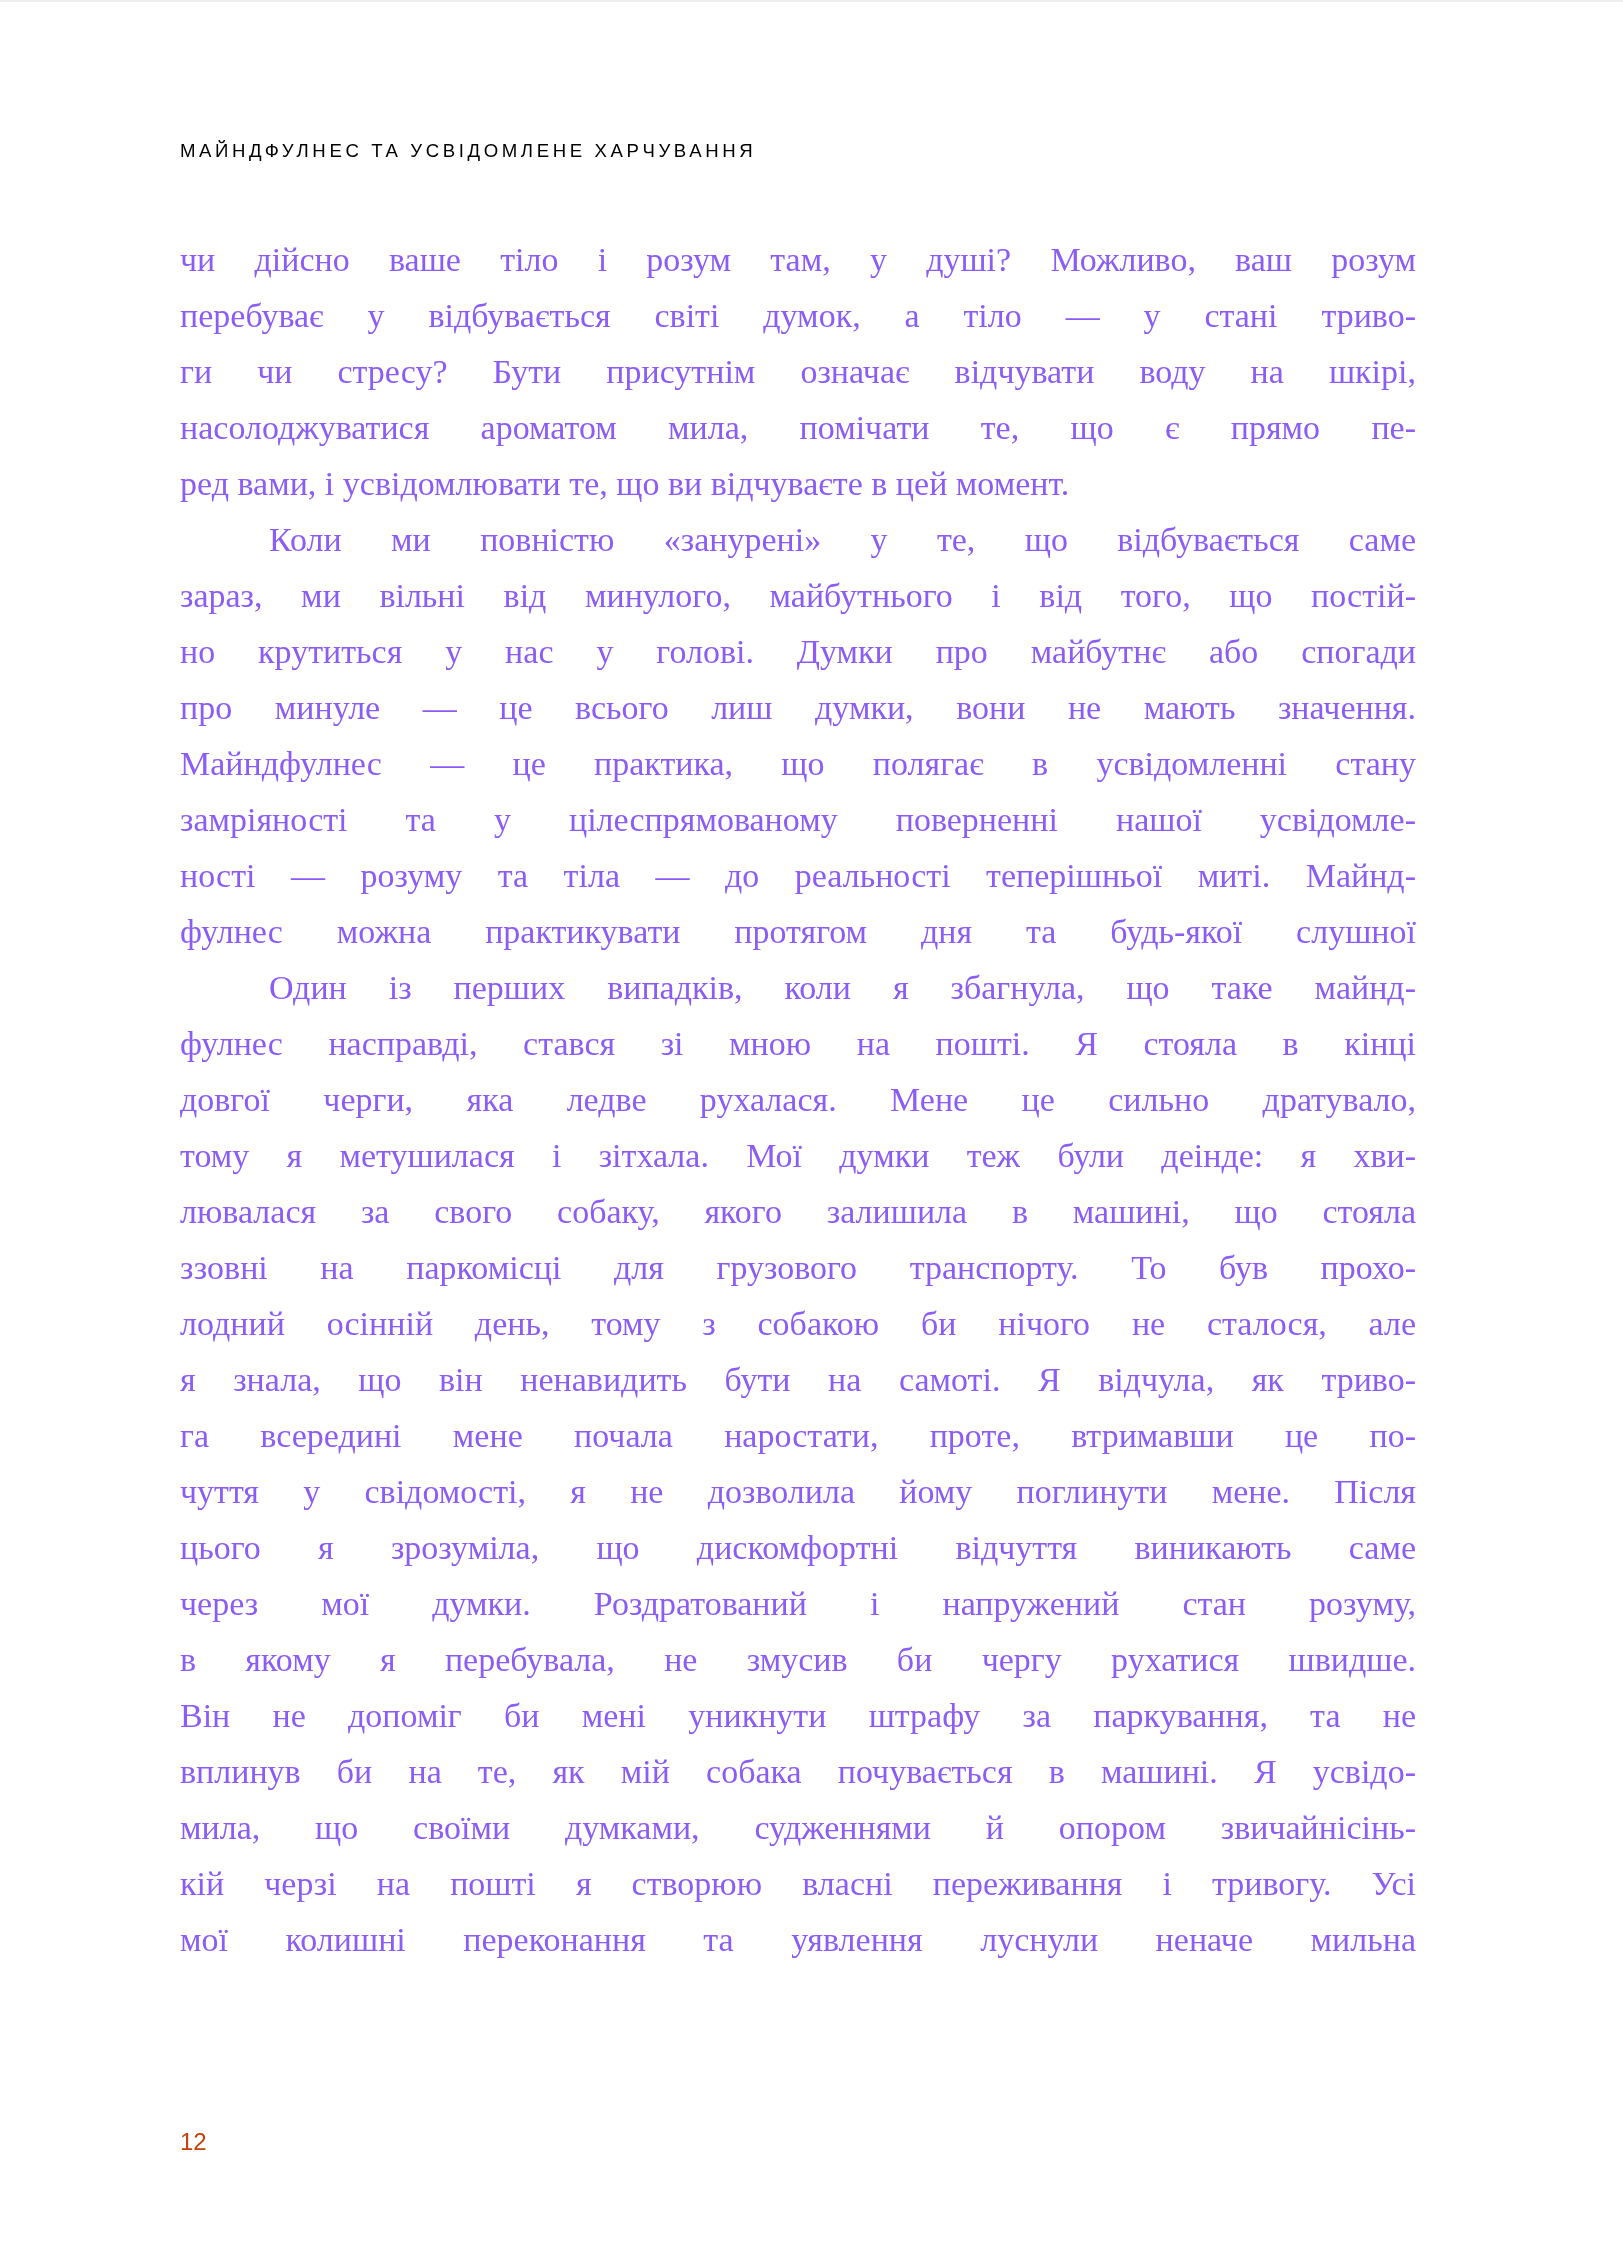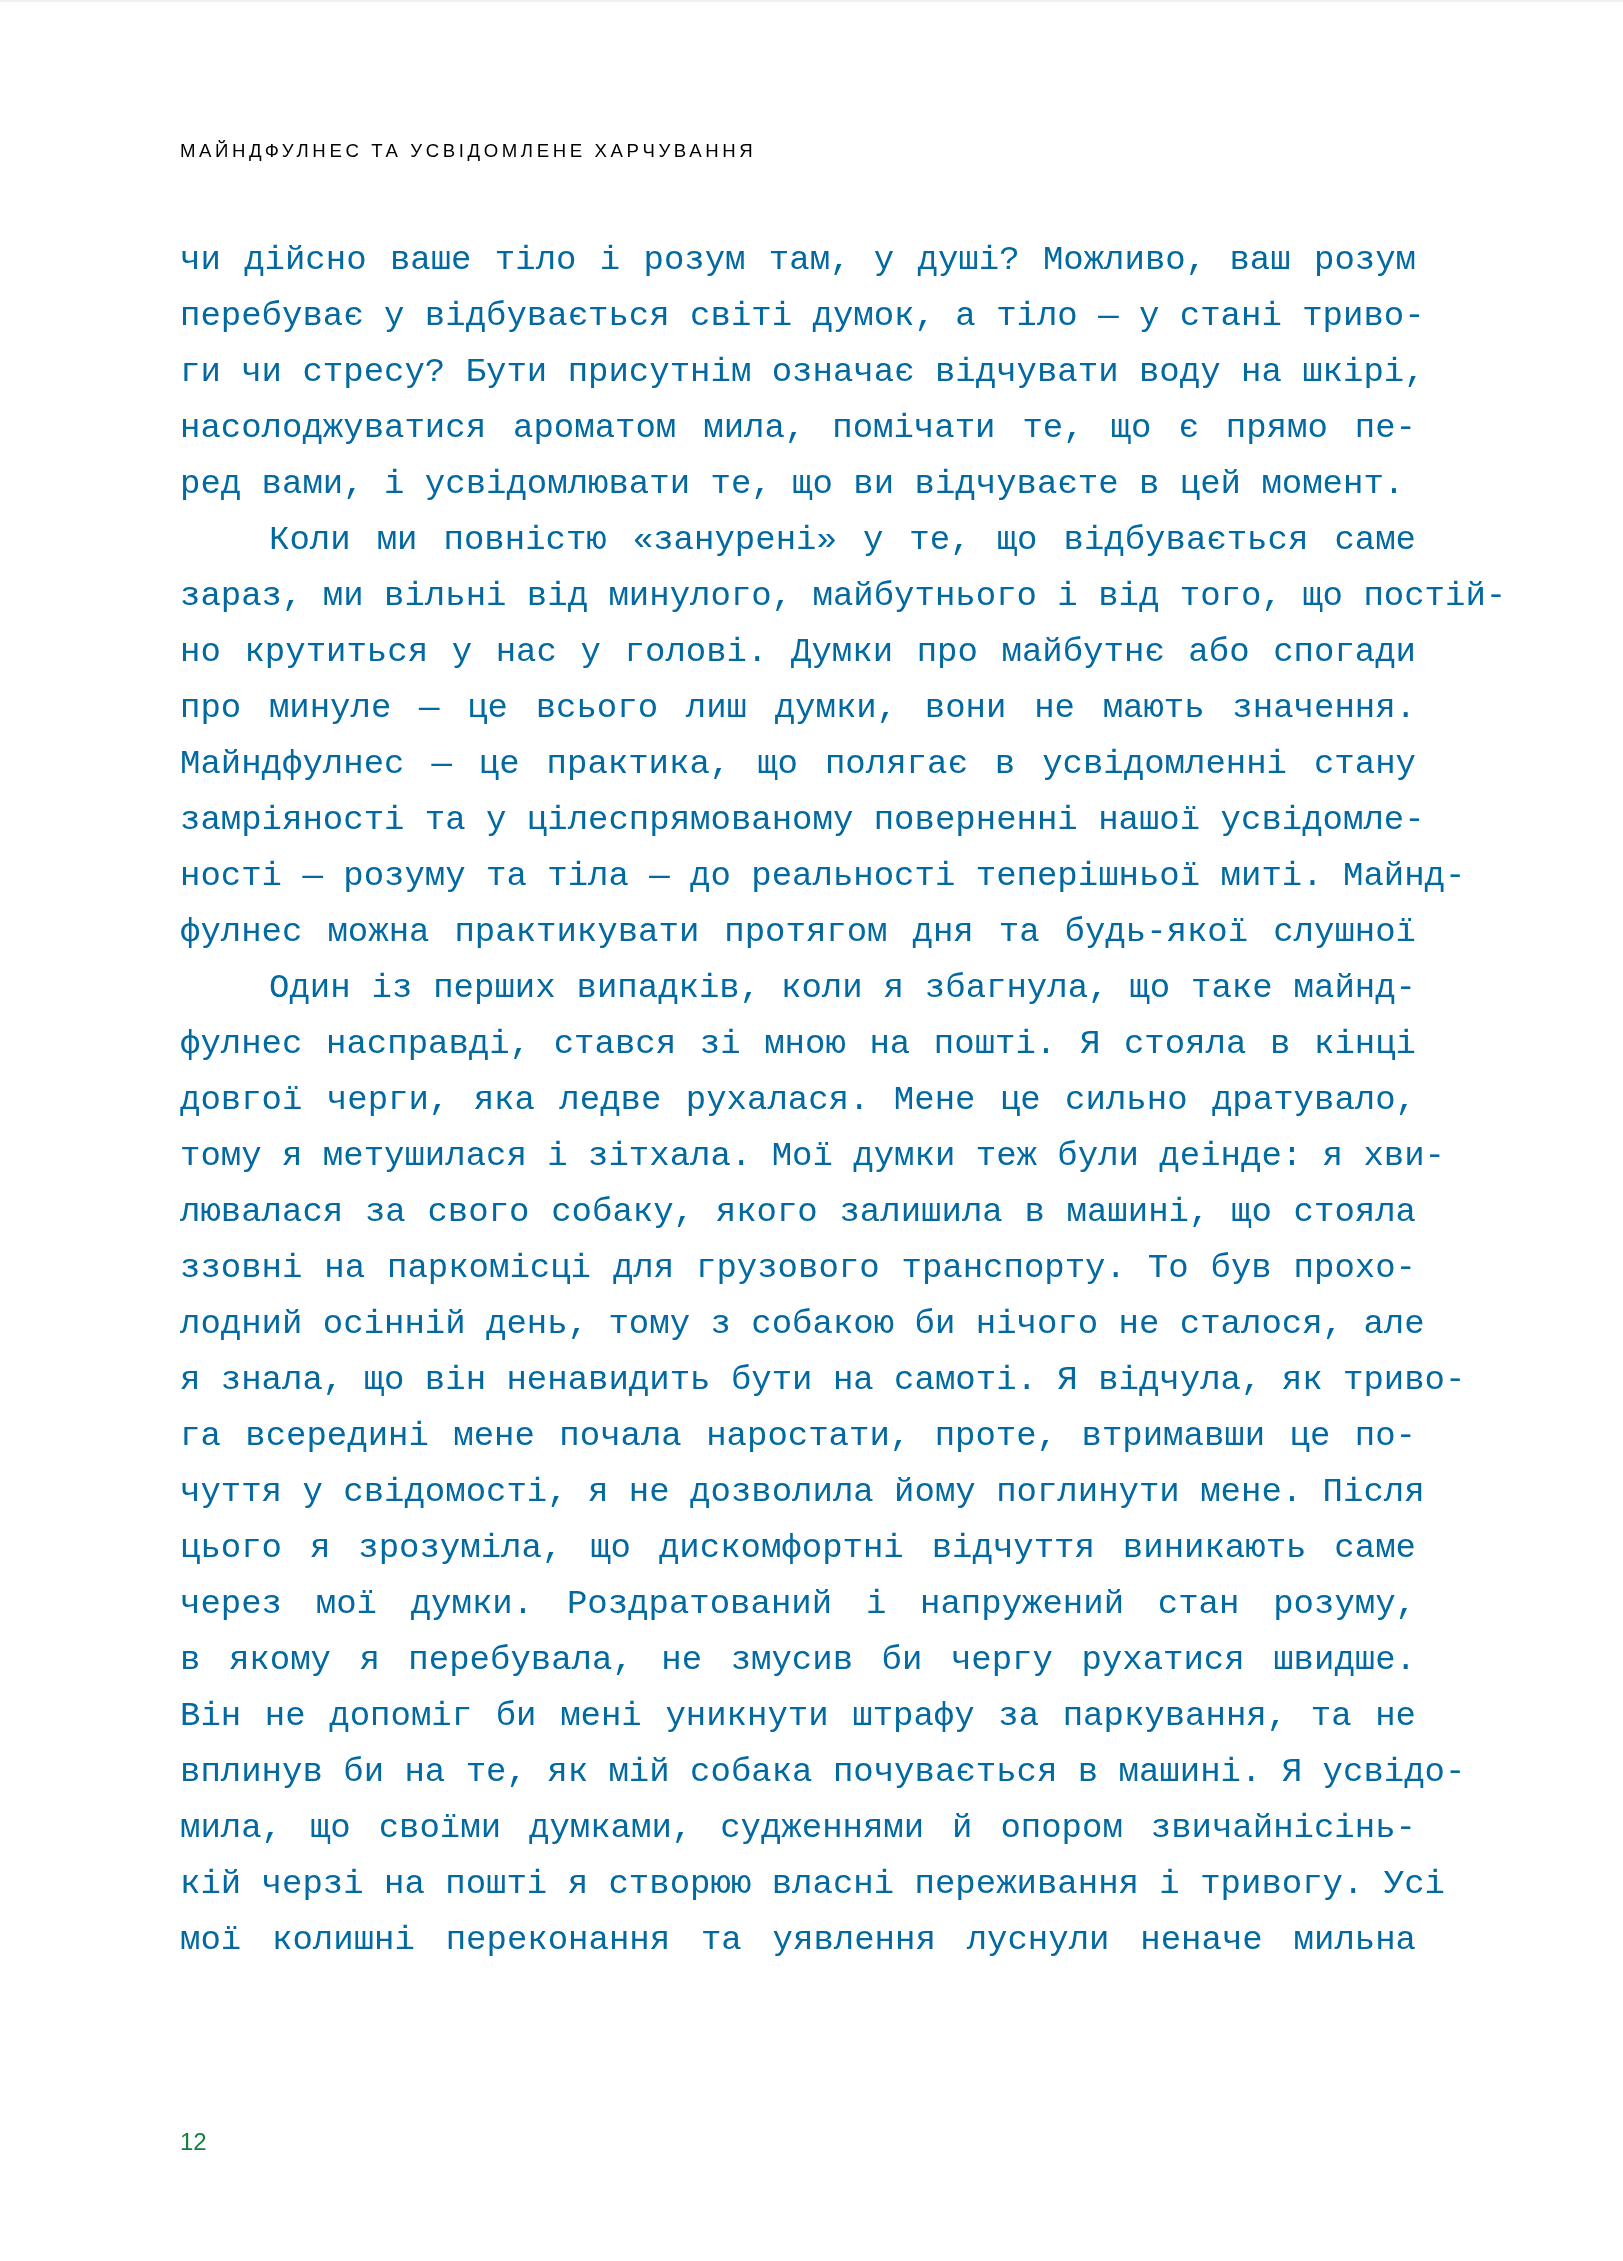--- a/index.html
+++ b/index.html
@@ -7,28 +7,28 @@
   .page { position: absolute; left: 0; top: 0; width: 1624px; height: 2261px; background: #ffffff; }
   .topline { position: absolute; left: 0; top: 0; width: 1624px; height: 1.7px; background: #f0f0f0; }
   .running-head {
     position: absolute; left: 180px; top: 140px; width: 643px;
     font-family: "Liberation Sans", sans-serif; font-size: 18.6px;
     letter-spacing: 3.6px; color: #000000; white-space: nowrap; line-height: 22px;
   }
   .body-text { position: absolute; left: 180px; top: 232px; width: 1236px; }
   .line {
     display: block; height: 56px; line-height: 56px;
-    font-family: Liberation Mono, monospace; font-size: 34px; color: #0369a1;
+    font-family: Liberation Serif, serif; font-size: 34px; color: #8b5cf6;
     text-align: justify; text-align-last: justify; white-space: nowrap; overflow: visible;
   }
   .line.indent { padding-left: 89px; }
   .line.last { text-align-last: left; }
   .page-number {
     position: absolute; left: 180px; top: 2128px;
-    font-family: "Liberation Sans", sans-serif; font-size: 24px; color: #15803d; line-height: 27px;
+    font-family: "Liberation Sans", sans-serif; font-size: 24px; color: #c2410c; line-height: 27px;
   }
 </style>
 </head>
 <body>
 
 <div class="page">
   <div class="topline"></div>
 
   <div class="running-head">МАЙНДФУЛНЕС ТА УСВІДОМЛЕНЕ ХАРЧУВАННЯ</div>
 

